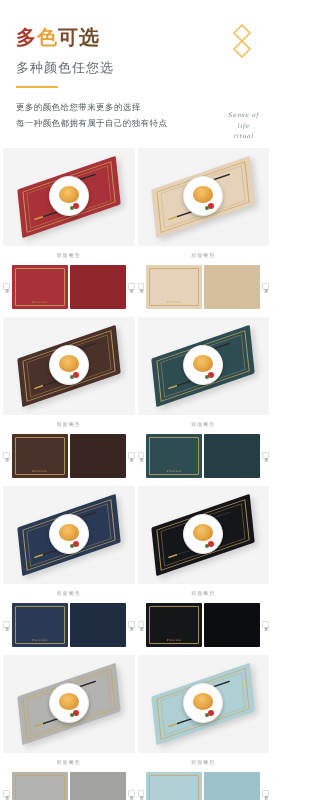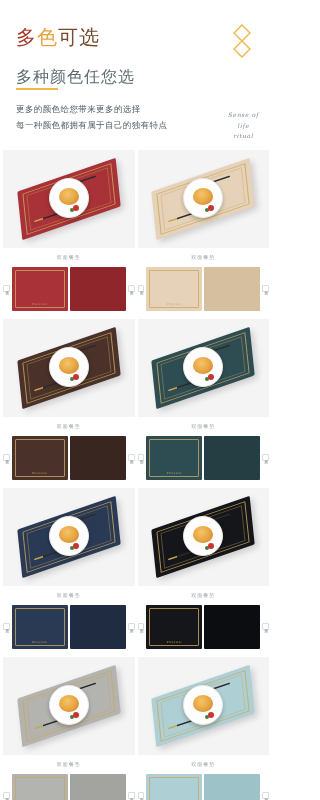--- a/index.html
+++ b/index.html
@@ -7,30 +7,30 @@
   body {
     font-family:"Liberation Sans","DejaVu Sans",sans-serif;
     background:#ffffff;
     overflow:hidden;
   }
   .page { width:272px; height:800px; position:relative; background:#fff; }
 
   
   .header { padding:26px 16px 0 16px; position:relative; }
   .title-main {
-    font-size:20px; font-weight:normal; letter-spacing:1px;
-    line-height:1.1; margin-bottom:19px;
+    font-size:20px; font-weight:bold; letter-spacing:1px;
+    line-height:1.1; margin-bottom:12px;
   }
   .title-main .c1 { color:#A63A2E; }
   .title-main .c2 { color:#E8A33D; }
   .title-main .c3 { color:#7A4A2B; }
   .title-main .c4 { color:#6E4B2A; }
   .title-sub {
-    font-size:16px; color:#5E6B72; letter-spacing:1px;
-    line-height:1.3; font-weight:500;
+    font-size:13px; color:#5E6B72; letter-spacing:1px;
+    line-height:1.3; margin-bottom:9px; font-weight:500;
   }
   .rule { width:42px; height:2.5px; background:#F0B649; margin-bottom:12px; }
   .desc { font-size:8.5px; color:#4E5B63; line-height:1.85; letter-spacing:.4px; }
 
   .diamonds {
     position:absolute; right:20px; top:24px;
     width:20px; height:34px;
   }
   .script {
     position:absolute; right:13px; top:110px;

